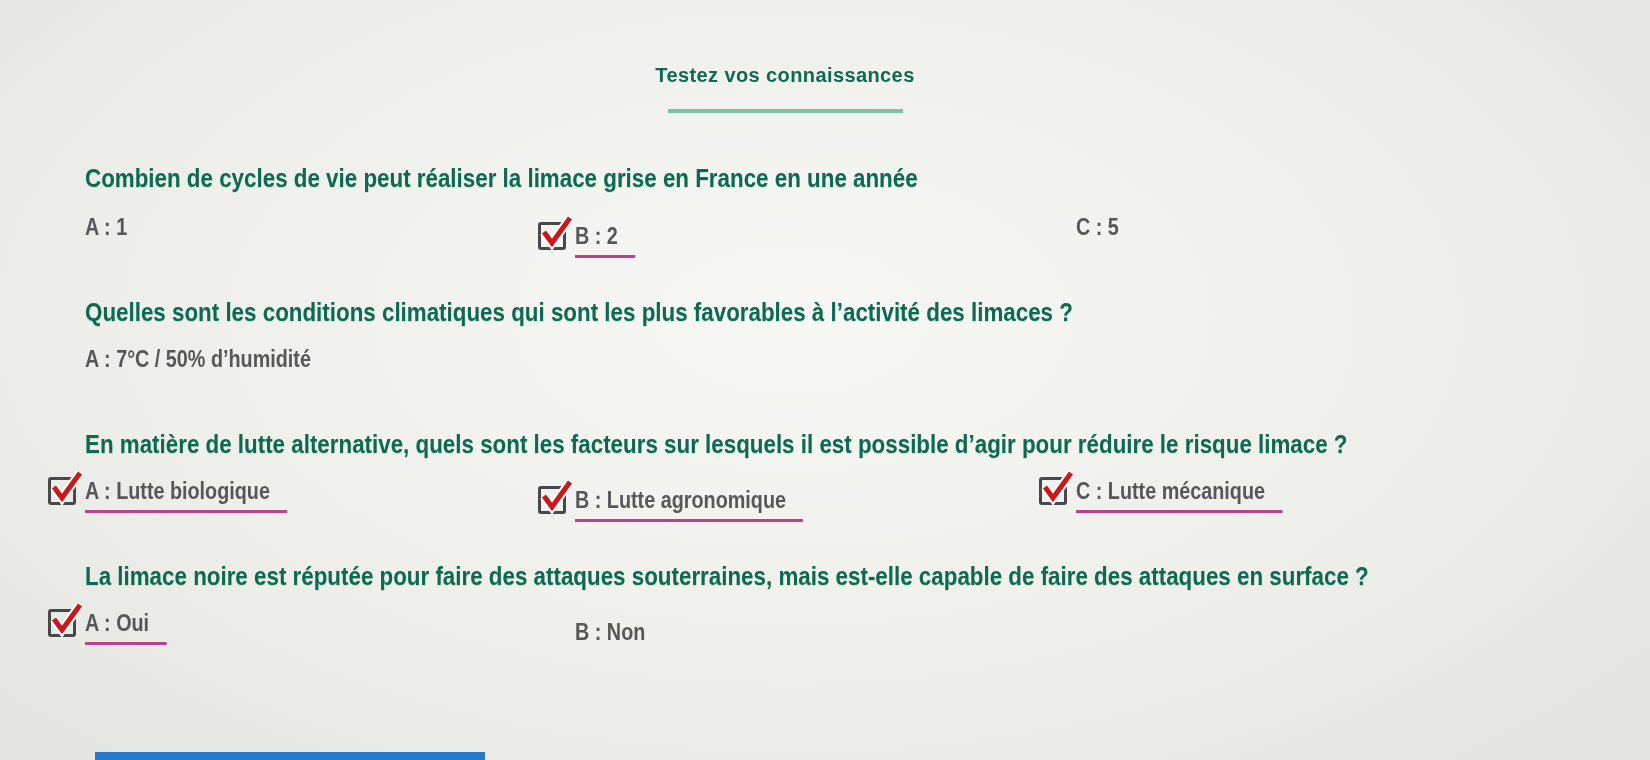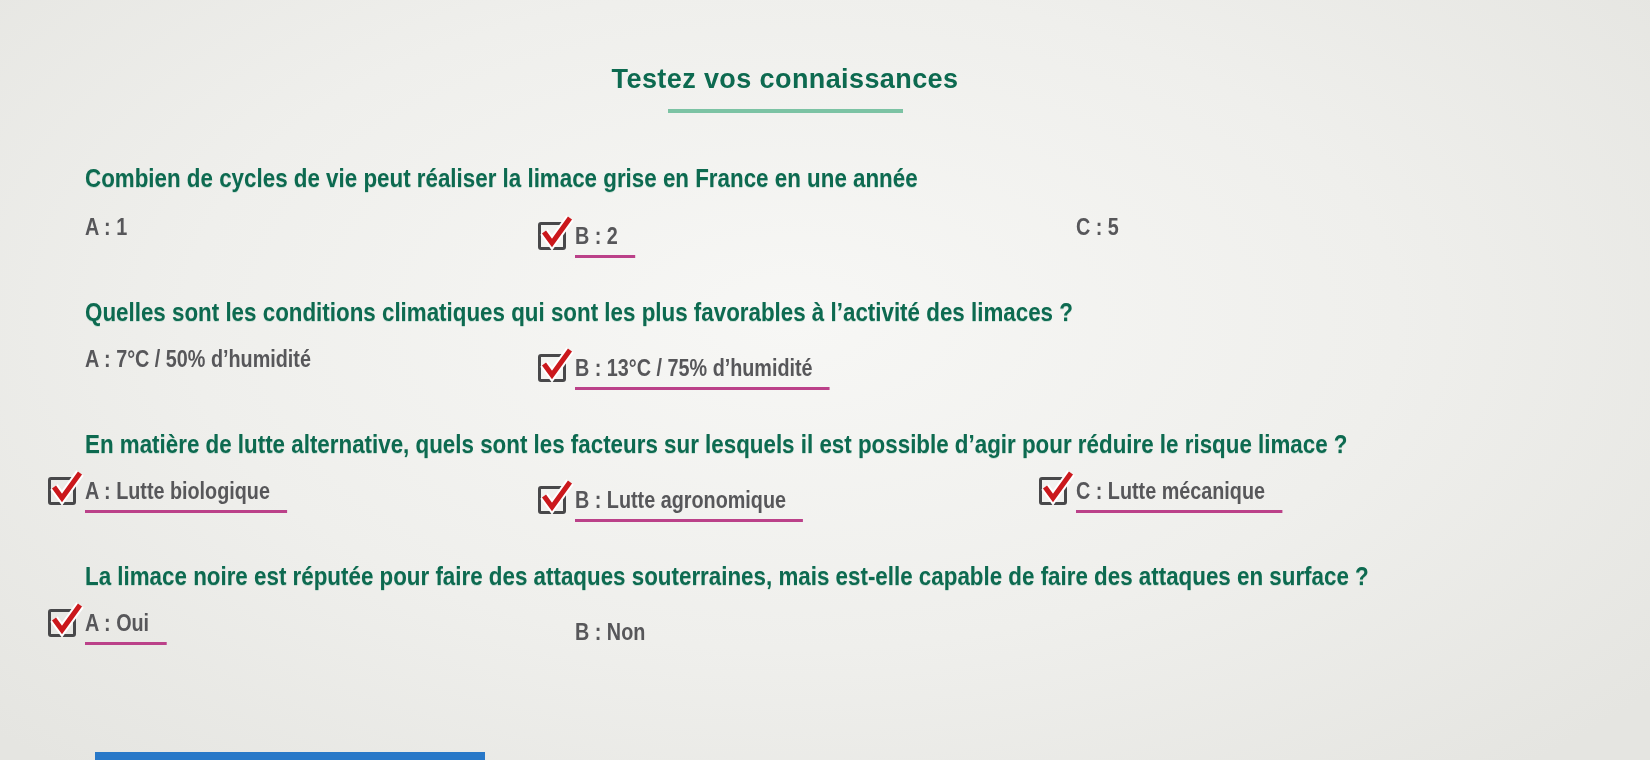--- a/index.html
+++ b/index.html
@@ -3,21 +3,21 @@
 <meta charset="utf-8">
 <style>
   html,body{margin:0;padding:0;}
   body{
     width:1650px;height:760px;position:relative;overflow:hidden;
     font-family:"Liberation Sans","DejaVu Sans",sans-serif;
     background:radial-gradient(ellipse 1100px 600px at 48% 42%, #f7f7f5 0%, #efefec 55%, #e5e5e1 100%);
   }
   .page-title{
     position:absolute;top:64px;left:785px;transform:translateX(-50%);
-    font-size:27px;font-weight:bold;color:#0d6a50;white-space:nowrap;letter-spacing:.4px;
+    font-size:20px;font-weight:bold;color:#0d6a50;white-space:nowrap;letter-spacing:.4px;
   }
   .title-underline{
     position:absolute;top:109px;left:668px;width:235px;height:4px;background:#7cc3a4;
   }
   .q-heading{
     position:absolute;left:85px;white-space:nowrap;
     font-size:26px;font-weight:bold;color:#0d6a50;
     transform:scaleX(.86);transform-origin:0 0;
     text-shadow:0 1px 0 rgba(130,190,165,.35);
   }
@@ -67,29 +67,20 @@
   <div class="cell col-c">
     <span class="ans-text">C : 5</span>
   </div>
 </div>
 
 <div class="q-heading" style="top:297px">Quelles sont les conditions climatiques qui sont les plus favorables à l’activité des limaces ?</div>
 <div class="ans-row" style="top:344px">
   <div class="cell col-a">
     <span class="ans-text">A : 7°C / 50% d’humidité</span>
   </div>
-  <div class="cell col-b">
-    <span class="cb">
-      <svg width="38" height="36" viewBox="0 0 38 36">
-        <path d="M7 18 L15 29 L33 4" fill="none" stroke="#ffffff" stroke-width="9"></path>
-        <path d="M7 18 L15 29 L33 4" fill="none" stroke="#cb181c" stroke-width="5"></path>
-      </svg>
-    </span>
-    <span class="ans-text underlined">B : 13°C / 75% d’humidité</span>
-  </div>
 </div>
 
 <div class="q-heading" style="top:429px">En matière de lutte alternative, quels sont les facteurs sur lesquels il est possible d’agir pour réduire le risque limace ?</div>
 <div class="ans-row" style="top:476px">
   <div class="cell col-b">
     <span class="cb">
       <svg width="38" height="36" viewBox="0 0 38 36">
         <path d="M7 18 L15 29 L33 4" fill="none" stroke="#ffffff" stroke-width="9"></path>
         <path d="M7 18 L15 29 L33 4" fill="none" stroke="#cb181c" stroke-width="5"></path>
       </svg>

